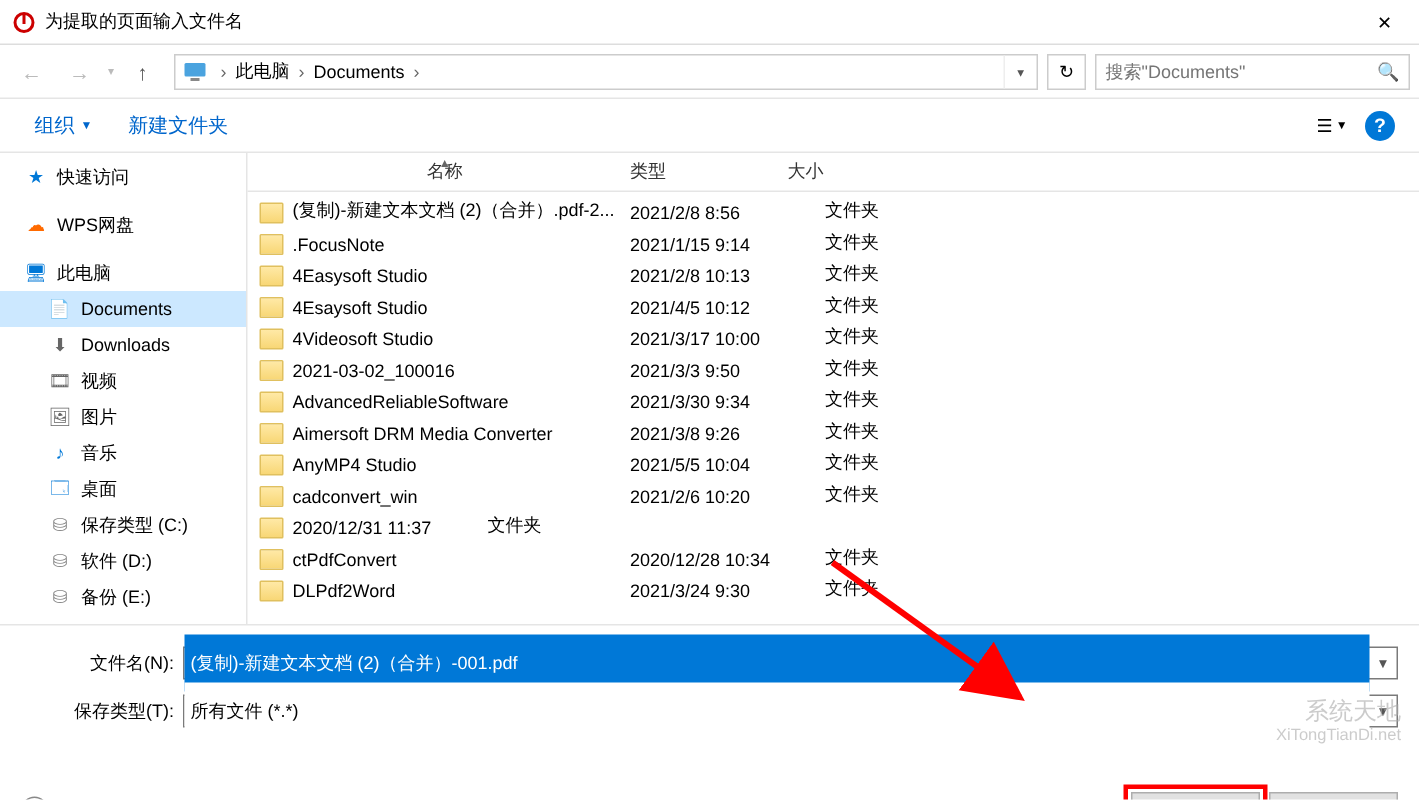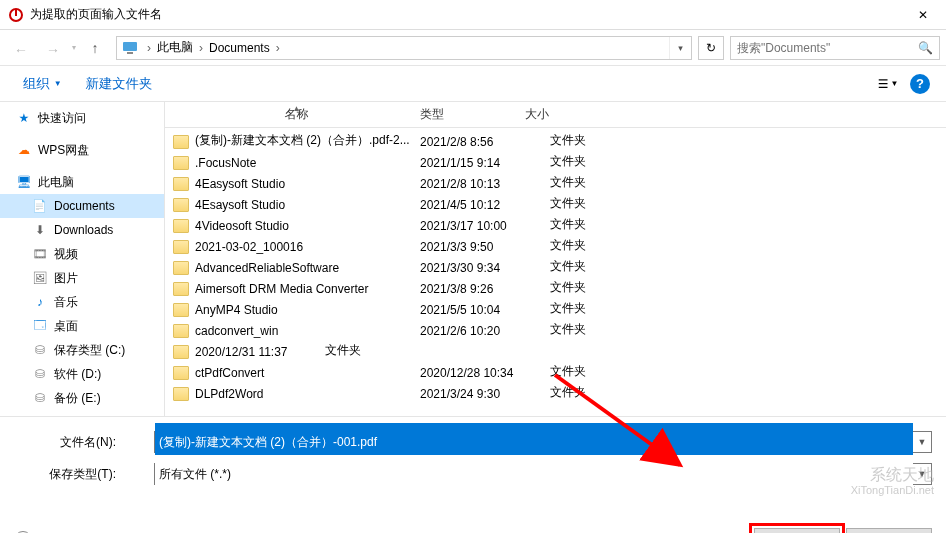--- a/index.html
+++ b/index.html
@@ -45,21 +45,21 @@
 .col-type { width: 105px; }
 .col-size { width: 80px; }
 .rows { flex: 1; overflow: hidden; }
 .row { display: flex; height: 21px; align-items: flex-end; }
 .row .folder-ico { width:16px; height:14px; margin: 0 6px 0 8px; background: linear-gradient(#ffe9a6,#f8d776); border:1px solid #e0c05e; border-radius:1px; }
 .row .rname { width: 225px; white-space: nowrap; overflow: hidden; text-overflow: ellipsis; }
 .row .rdate { width: 130px; }
 .row .rtype { width: 105px; }
 
 .bottom { padding: 14px 14px 6px 14px; border-top:1px solid #e5e5e5; }
-.form-row { display: flex; align-items: center; margin-bottom: 10px; gap: 32px; }
+.form-row { display: flex; align-items: center; margin-bottom: 10px; }
 .form-row .label { width: 108px; text-align: right; padding-right: 6px; font-size:12px; }
 .form-row .input-wrap { flex: 1; height: 22px; border: 1px solid #7a7a7a; display: flex; align-items: center; background:#fff; }
 .form-row .input-wrap input { flex:1; border:none; outline:none; padding:12px 4px; font-size:12px; }
 .form-row .input-wrap.selected input { background:#0078d7; color:#fff; }
 .form-row .input-wrap .dd { width:18px; text-align:center; color:#555; font-size:9px; }
 .footer { display:flex; align-items:center; padding: 6px 14px 10px 14px; }
 .expand { width:18px; height:18px; border:1px solid #888; border-radius:50%; display:flex; align-items:center; justify-content:center; font-size:10px; margin-right:6px; }
 .footer .link { color:#a21caf;margin-top:48px; }
 .footer .spacer { flex:1; }
 .btn { min-width: 86px; height: 24px; border: 1px solid #adadad; background: #e1e1e1; font-size: 12px; margin-left: 6px; }

